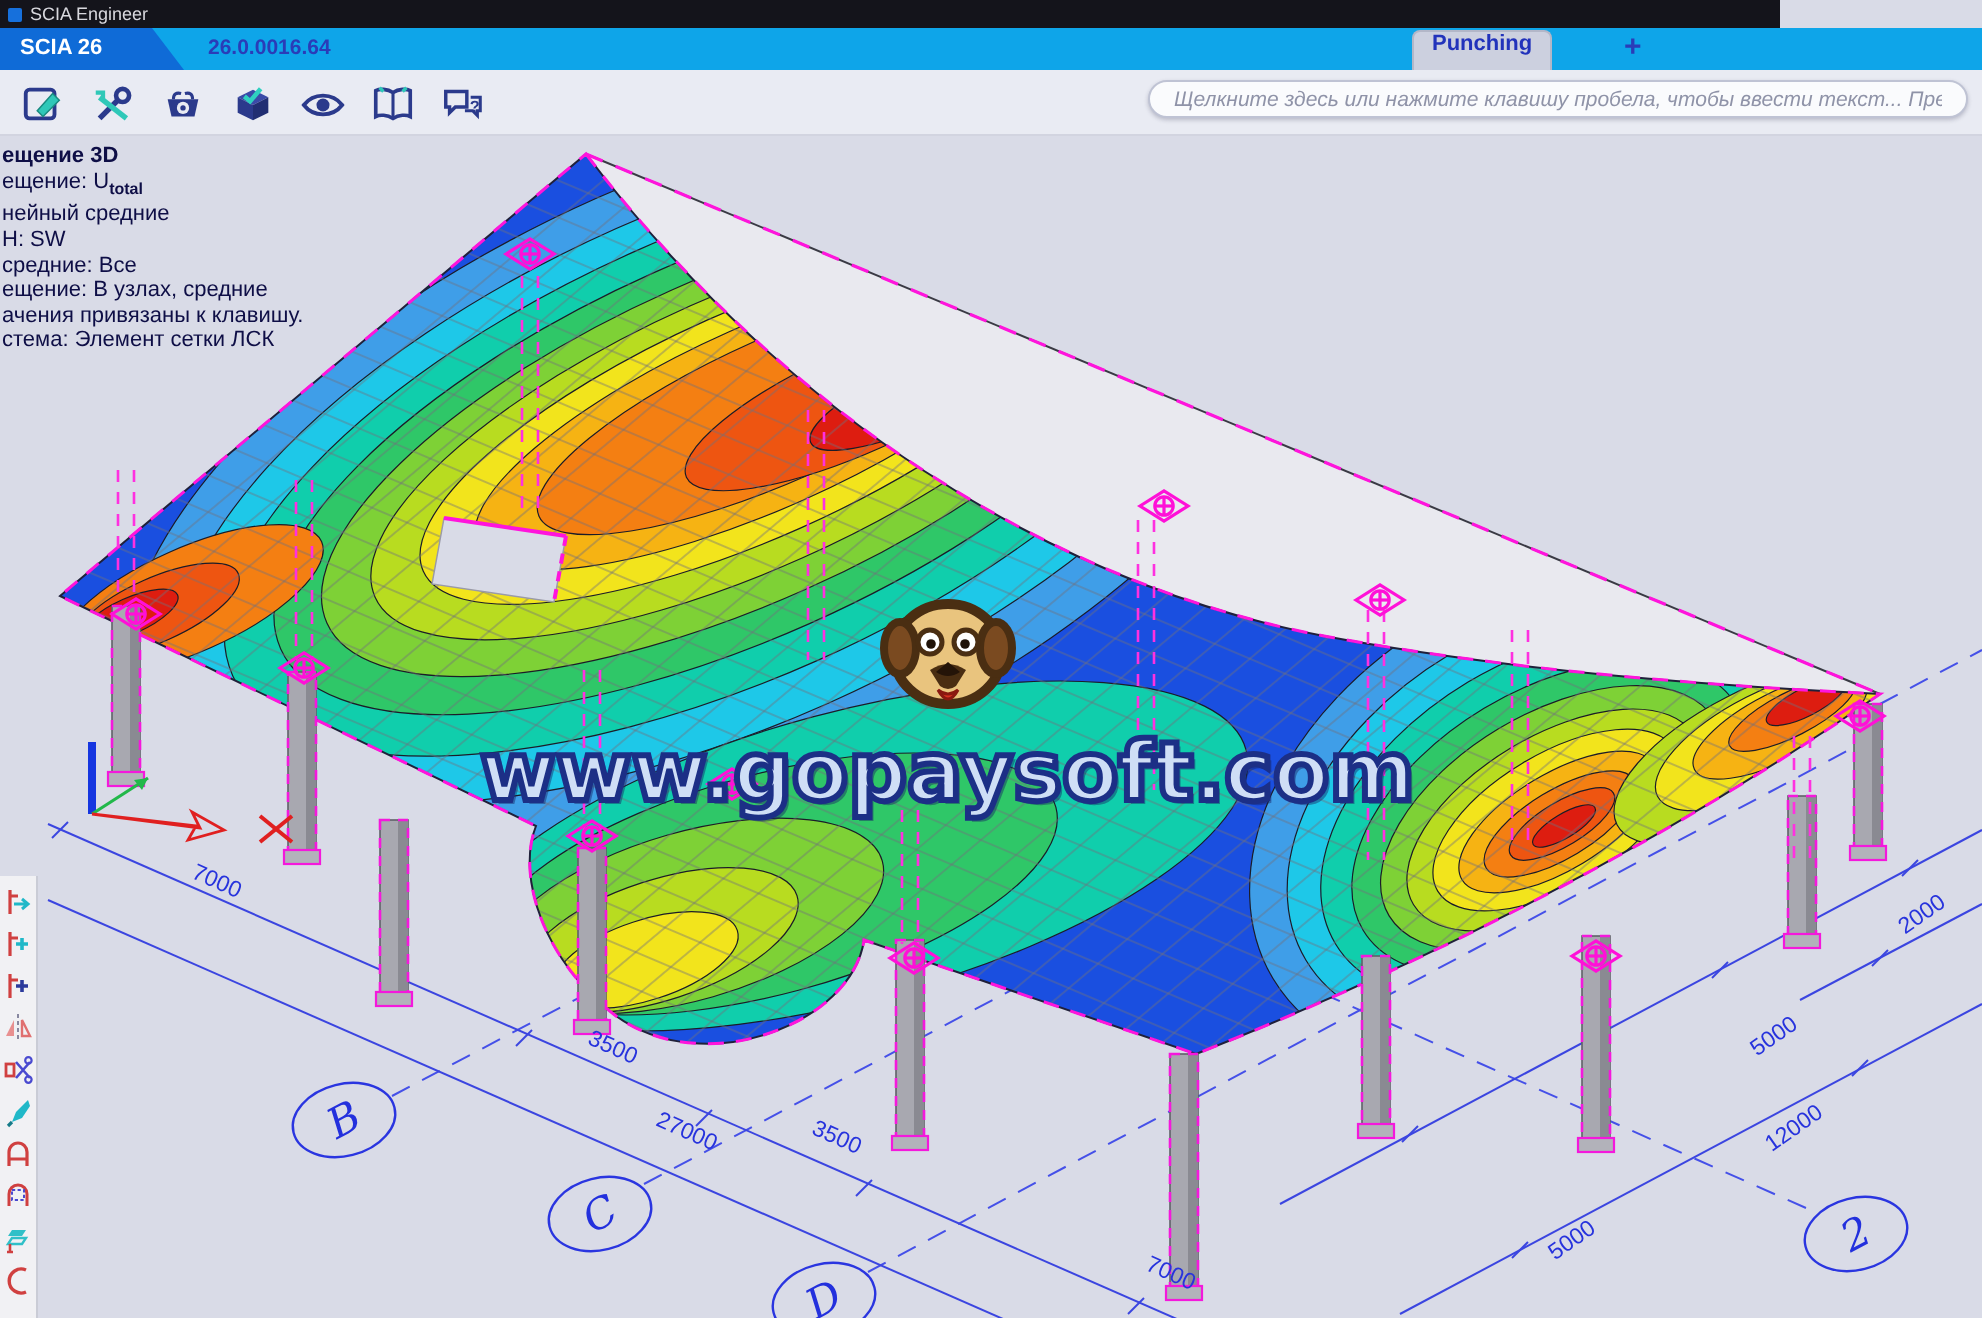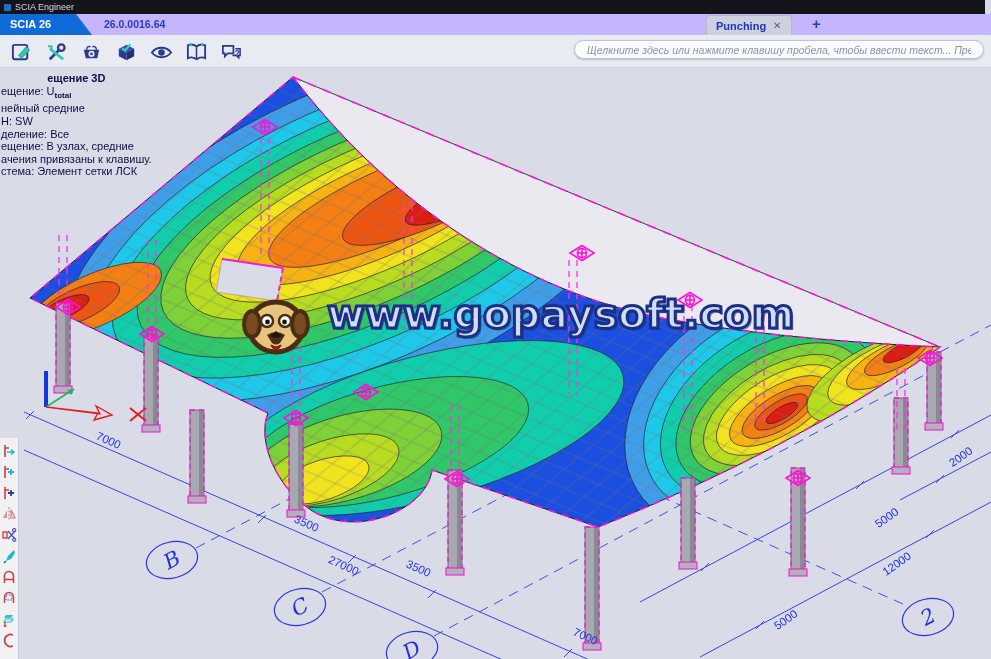--- a/index.html
+++ b/index.html
@@ -1,56 +1,56 @@
 <!DOCTYPE html>
 <html><head>
 <meta charset="utf-8">
 <style>
   html,body{margin:0;padding:0;}
   body{width:991px;height:659px;position:relative;overflow:hidden;
        background:#d9dbe7;font-family:"Liberation Sans",sans-serif;}
 
   
-  .titlebar{position:absolute;left:0;top:0;width:985px;height:14px;background:#14141b;
+  .titlebar{position:absolute;left:0;top:0;width:890px;height:14px;background:#14141b;
             color:#d8d8de;font-size:9px;display:flex;align-items:center;gap:4px;padding-left:4px;box-sizing:border-box;}
   .titlebar .logo{width:7px;height:7px;background:#1670dc;border-radius:1px;}
-  .tabrow{position:absolute;left:0;top:14px;width:991px;height:29px;background:#c4b5fd;border-bottom:1px solid #c9ccda;box-sizing:border-box;}
+  .tabrow{position:absolute;left:0;top:14px;width:991px;height:29px;background:#0ea5e9;border-bottom:1px solid #c9ccda;box-sizing:border-box;}
   .apptab{position:absolute;left:0;top:0;height:21px;width:92px;background:#0f6bd7;
           clip-path:polygon(0 0,76px 0,92px 100%,0 100%);color:#fff;font-weight:bold;
           font-size:11px;line-height:21px;padding-left:10px;box-sizing:border-box;}
   .version{position:absolute;left:104px;top:0;height:21px;line-height:21px;color:#2a3cb8;font-size:10.5px;font-weight:bold;}
   .doctab{position:absolute;left:706px;top:1px;height:20px;background:#ccd0df;border:1px solid #b3b7c8;border-bottom:none;
-          border-radius:4px 4px 0 0;display:flex;align-items:center;gap:7px;padding:0 9px;box-sizing:border-box;}
+          border-radius:4px 4px 0 0;display:flex;align-items:center;gap:7px;padding:0 9px;box-sizing:border-box;flex-direction:column;}
   .doctab .lbl{color:#2233bb;font-size:11px;font-weight:bold;}
   .doctab .x{color:#5a5f78;font-size:10px;cursor:pointer;}
   .newtab{position:absolute;left:812px;top:0;height:21px;line-height:20px;color:#2a3cb8;font-size:15px;font-weight:bold;}
   .toolrow{position:absolute;left:0;top:35px;width:991px;height:33px;background:#e9ebf3;border-bottom:1px solid #d2d4e0;box-sizing:border-box;}
   .mainicons{position:absolute;left:8px;top:4px;display:flex;gap:9px;}
   .mico{width:26px;height:26px;display:flex;align-items:center;justify-content:center;border-radius:3px;}
   .searchwrap{position:absolute;right:7px;top:5px;width:410px;height:19px;background:#fafbfd;border:1px solid #bfc3d4;
               border-radius:10px;box-shadow:0 1px 2px rgba(40,40,70,.25);display:flex;align-items:center;padding:0 10px;box-sizing:border-box;}
   .searchwrap input{border:none;outline:none;background:transparent;width:100%;font-size:10.5px;color:#3a3f58;
                     font-family:"Liberation Sans",sans-serif;}
   .searchwrap input::placeholder{color:#8f93a8;font-style:italic;}
 
   
   .infoblock{position:absolute;left:1px;top:72px;font-size:11px;line-height:12.6px;color:#0e0e46;white-space:nowrap;z-index:5;}
-  .infoblock .b{font-weight:bold;text-align:center;}
+  .infoblock .b{font-weight:bold;}
   .infoblock sub{font-size:8px;margin-top:44px;}
 
   
   .lstrip{position:absolute;left:0;top:438px;width:19px;height:221px;background:#f1f1f4;
           border-right:1px solid #caccd6;display:flex;flex-direction:column;align-items:center;padding-top:2px;box-sizing:border-box;z-index:6;}
   .lico{width:17px;height:21px;display:flex;align-items:center;justify-content:center;}
 
   
   .scene{position:absolute;left:0;top:0;width:991px;height:659px;}
 
   
-  .watermark{position:absolute;left:240px;top:290px;display:flex;gap:15px;z-index:8;pointer-events:none;}
+  .watermark{position:absolute;left:240px;top:290px;display:flex;align-items:center;gap:0px;z-index:8;pointer-events:none;flex-direction:column;}
   .wm-text{font-family:"DejaVu Sans",sans-serif;font-size:41px;font-weight:bold;letter-spacing:0px;
            color:#cfdef6;-webkit-text-stroke:3px #1c2f86;
            text-shadow:2px 2px 0 rgba(25,35,100,.45);}
 </style>
 </head>
 <body>
 
 <svg class="scene" viewBox="0 0 991 659" width="991" height="659">
   <defs>
     <path id="slabPath" d="M293,77 C390,205 525,292 662,318 C770,338 880,344 940,347
@@ -402,21 +402,21 @@
   <div class="searchwrap">
     <input type="text" placeholder="Щелкните здесь или нажмите клавишу пробела, чтобы ввести текст... Предложения ото..." style="">
   </div>
 </div>
 
 <div class="infoblock">
   <div class="b">ещение 3D</div>
   <div><span>ещение: U</span><sub class="b">total</sub></div>
   <div>нейный средние</div>
   <div>Н: SW</div>
-  <div>деление: Все</div>
+  <div>средние: Все</div>
   <div>ещение: В узлах, средние</div>
   <div>ачения привязаны к клавишу.</div>
   <div>стема: Элемент сетки ЛСК</div>
 </div>
 
 <div class="lstrip">
   <span class="lico">
     <svg width="16" height="16" viewBox="0 0 16 16">
         <path d="M4 2 v12 M4 5 h4" stroke="#d04040" stroke-width="1.6" fill="none"></path>
         <path d="M6 9 h7 m-3 -2.5 l3 2.5 l-3 2.5" stroke="#20b8c8" stroke-width="1.5" fill="none"></path>

